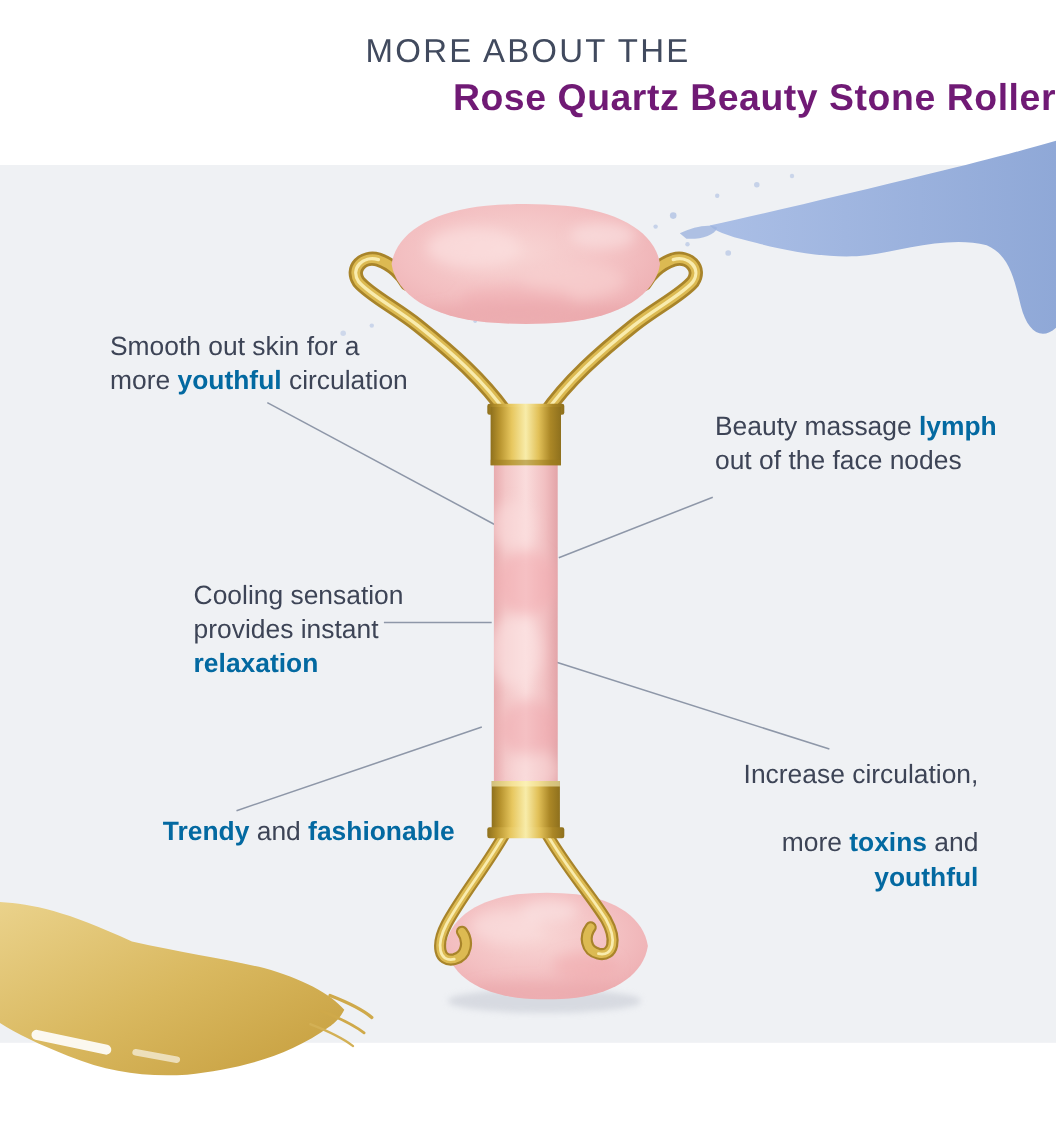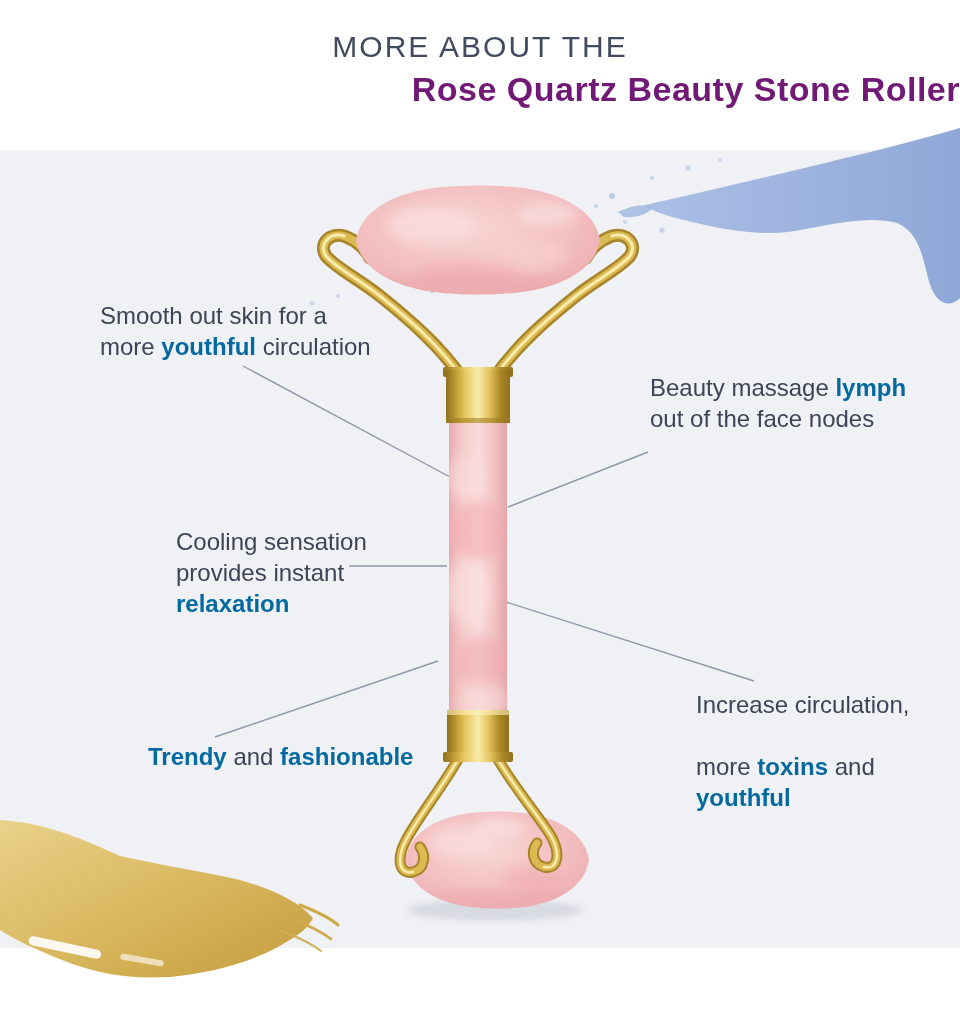--- a/index.html
+++ b/index.html
@@ -12,21 +12,21 @@
            font-size:30px;font-weight:400;letter-spacing:2px;color:#414a5e;}
   .title{position:absolute;left:0;top:70px;width:960px;text-align:right;
          font-size:34px;font-weight:700;letter-spacing:.5px;color:#701a75;}
 
   .callout{position:absolute;font-size:24px;line-height:31px;color:#3d4456;margin-left:48px;}
   .callout b{color:#0369a1;font-weight:700;}
   .c-youthful{left:52px;top:300px;}
   .c-toxins{left:602px;top:372px;}
   .c-relax{left:128px;top:526px;}
   .c-trendy{left:100px;top:741px;}
-  .c-circ{left:648px;top:689px;}
+  .c-circ{left:628px;top:689px;text-align:right;}
 </style>
 </head>
 <body>
 
 <div class="stage">
   <div class="panel"></div>
 
   <svg class="art" viewBox="0 0 960 1024">
     <defs>
       <linearGradient id="gradBlue" x1="0" y1="0" x2="1" y2="0">

